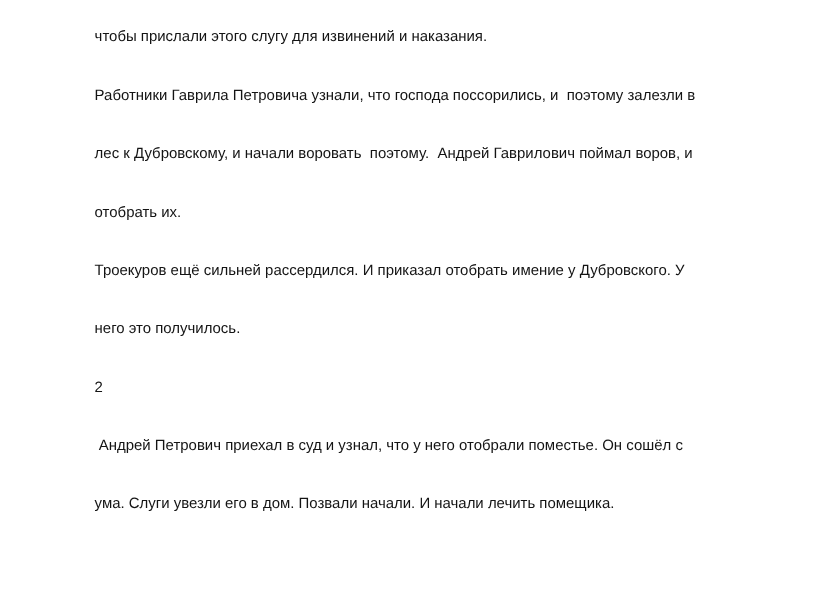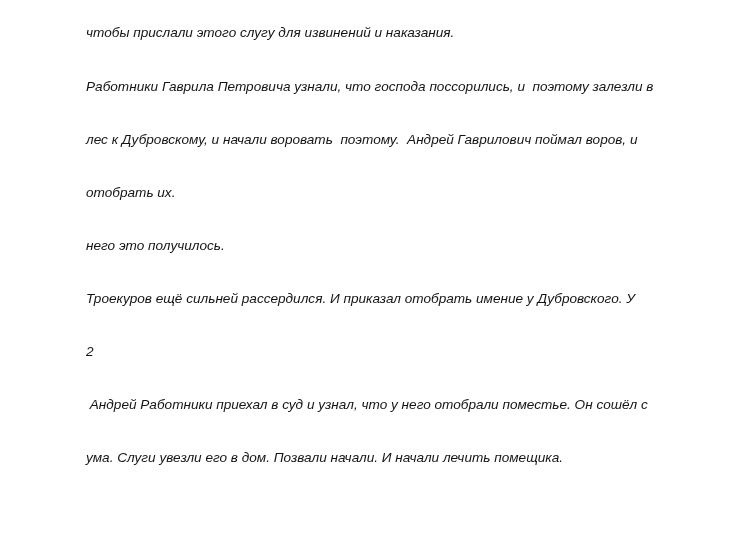--- a/index.html
+++ b/index.html
@@ -20,35 +20,34 @@
       width: 600px;
       font-family: "Liberation Sans", sans-serif;
       font-size: 13.6px;
       line-height: 17.7px;
       color: #141414;
       white-space: pre-wrap;
     }
     .line {
       display: block;
       white-space: pre;
-      font-style: italic;
     }
   </style>
 </head>
 <body>
 
 <div class="page">
   <span class="line">чтобы прислали этого слугу для извинений и наказания.</span>
   <span class="line">Работники Гаврила Петровича узнали, что господа поссорились, и  поэтому залезли в</span>
   <span class="line">лес к Дубровскому, и начали воровать  поэтому.  Андрей Гаврилович поймал воров, и</span>
   <span class="line">отобрать их.</span>
+  <span class="line">Троекуров ещё сильней рассердился. И приказал отобрать имение у Дубровского. У</span>
   <span class="line">него это получилось.</span>
-  <span class="line">Троекуров ещё сильней рассердился. И приказал отобрать имение у Дубровского. У</span>
   <span class="line">2</span>
-  <span class="line"> Андрей Работники приехал в суд и узнал, что у него отобрали поместье. Он сошёл с</span>
+  <span class="line"> Андрей Петрович приехал в суд и узнал, что у него отобрали поместье. Он сошёл с</span>
   <span class="line">ума. Слуги увезли его в дом. Позвали начали. И начали лечить помещика.</span>
   
   
   
   
   
   
   
   
   

